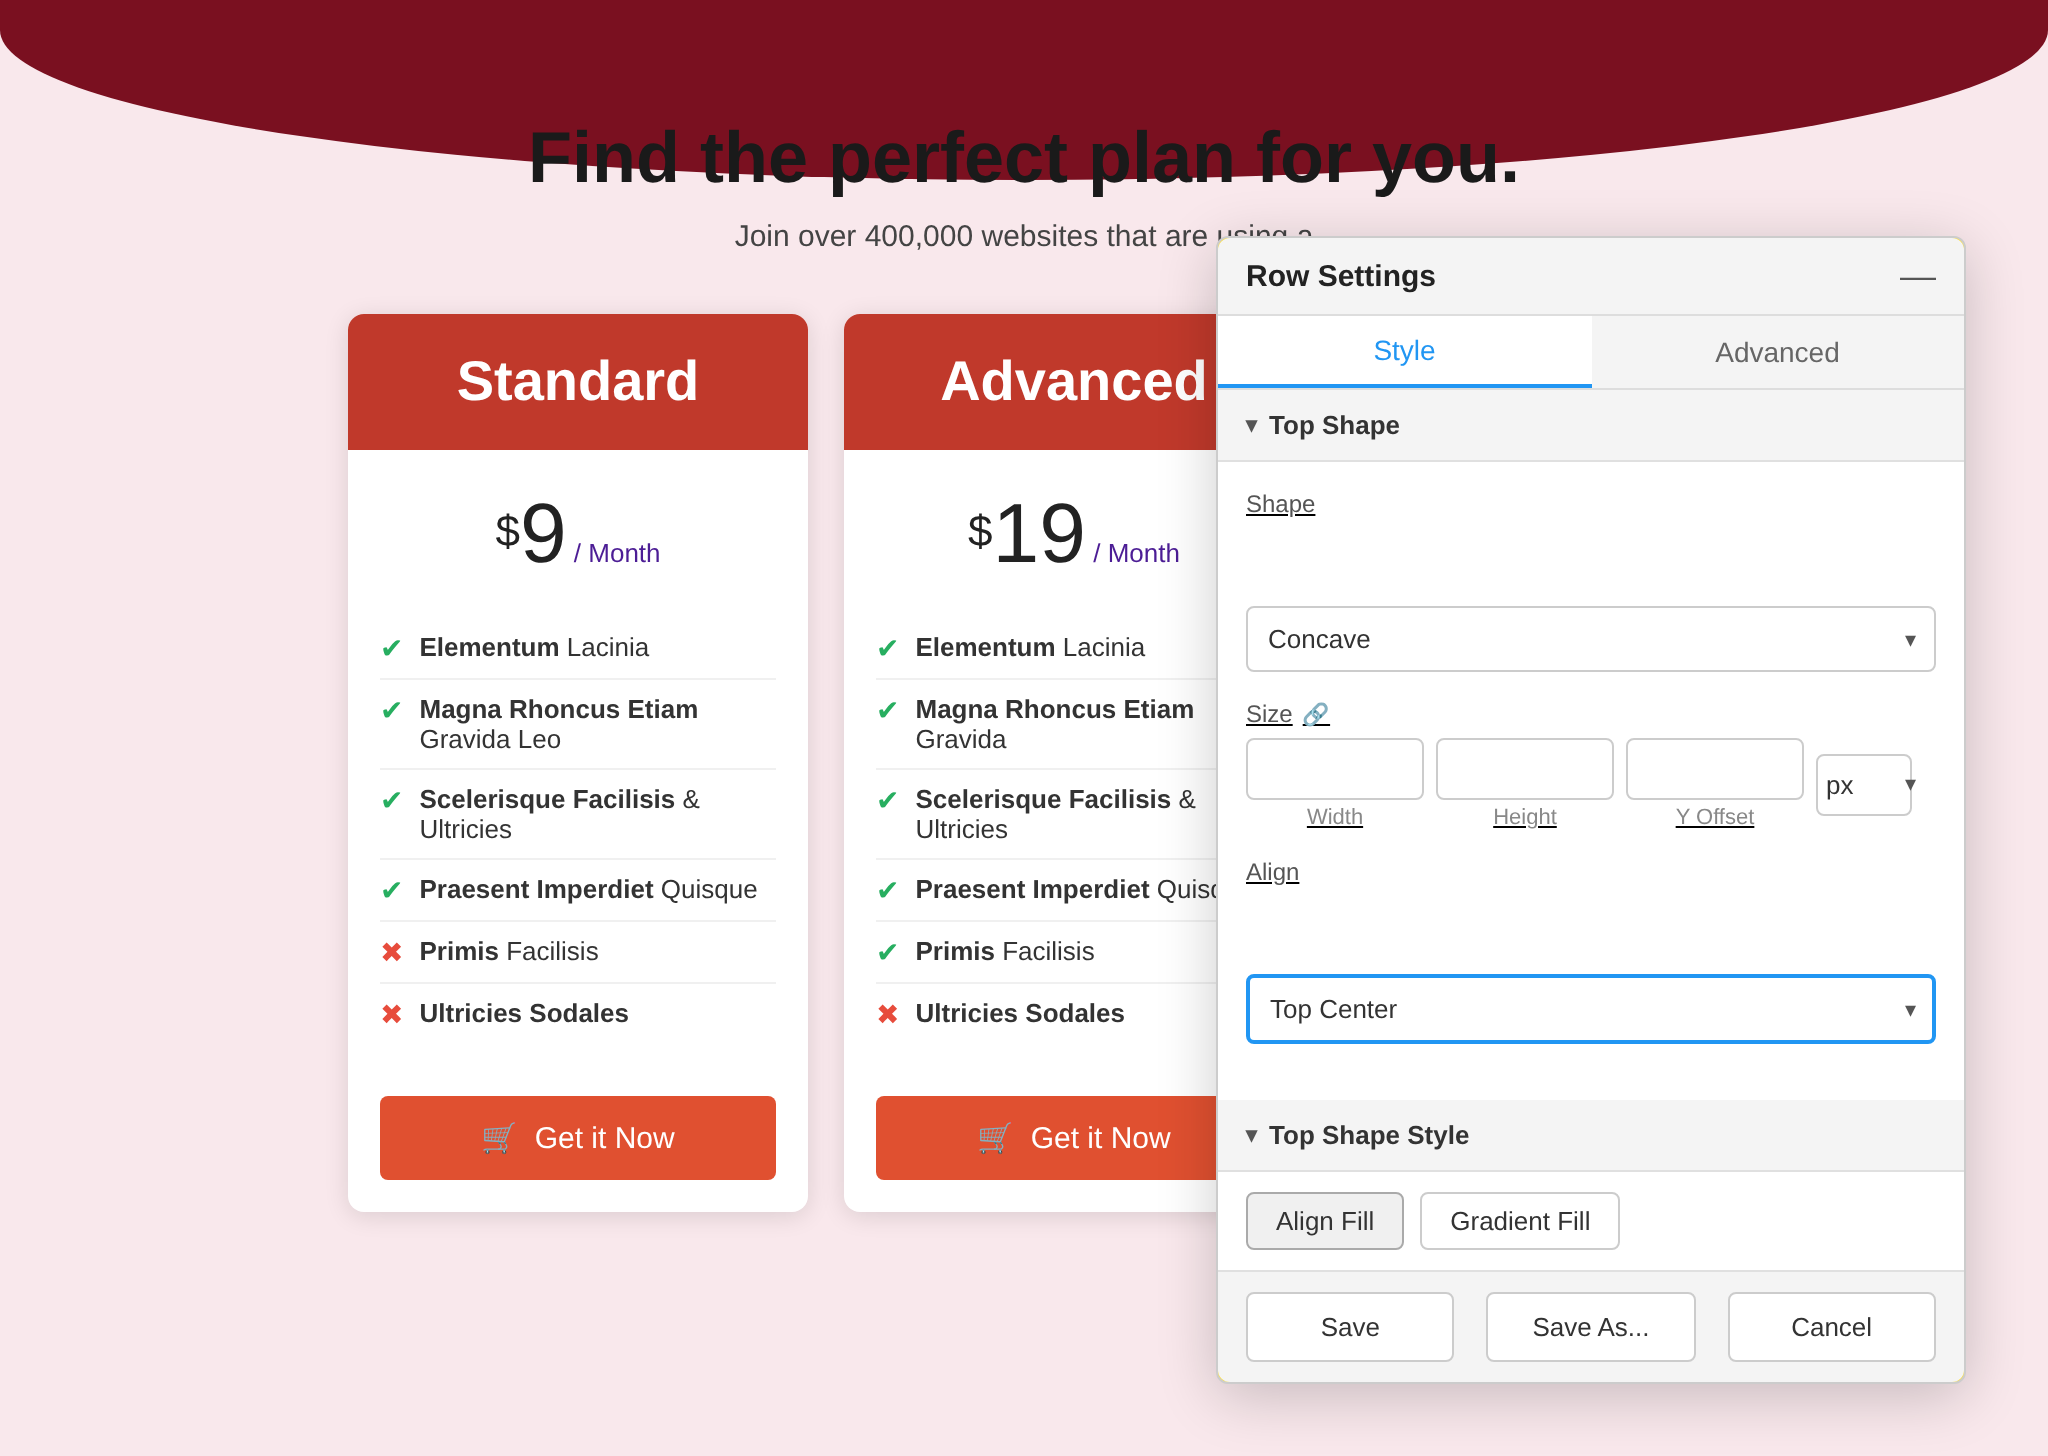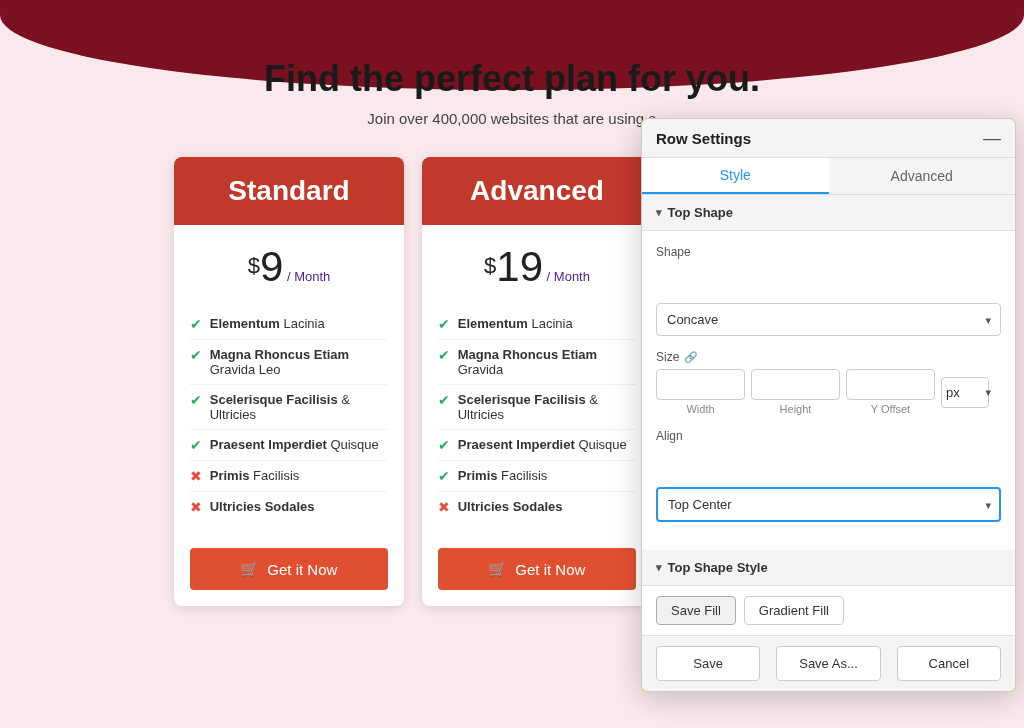--- a/index.html
+++ b/index.html
@@ -132,21 +132,21 @@
       align-items: center;
       justify-content: center;
       gap: 8px;
       font-weight: 500;
     }
 
     
     .panel {
       position: absolute;
       top: 118px;
-      left: 641px;
+      left: 608px;
       width: 375px;
       background: #fde047;
       border: 1px solid #ccc;
       border-radius: 6px;
       box-shadow: 0 6px 30px rgba(0,0,0,0.2);
       z-index: 100;
     }
 
     .panel-header {
       background: #f4f4f4;
@@ -215,20 +215,21 @@
 
     .section-header .chevron {
       margin-right: 6px;
       font-size: 11px;
       color: #555;
     }
 
     .form-section {
       padding: 14px 14px;
       background: white;
+      text-decoration: underline;
     }
 
     .form-row {
       margin-bottom: 14px;
     }
 
     .form-label {
       font-size: 12px;
       color: #555;
       margin-bottom: 5px;
@@ -560,21 +561,21 @@
           </div>
         </div>
       </div>
 
       <div class="section-header top-shape-style-section">
         <span class="chevron">▾</span>
         <span>Top Shape Style</span>
       </div>
 
       <div class="fill-buttons">
-        <button class="fill-btn active">Save Fill</button>
+        <button class="fill-btn active">Align Fill</button>
         <button class="fill-btn">Gradient Fill</button>
       </div>
 
     </div>
   </div>
 
   <div class="panel-footer">
     <button class="footer-btn">Save</button>
     <button class="footer-btn">Save As...</button>
     <button class="footer-btn">Cancel</button>

